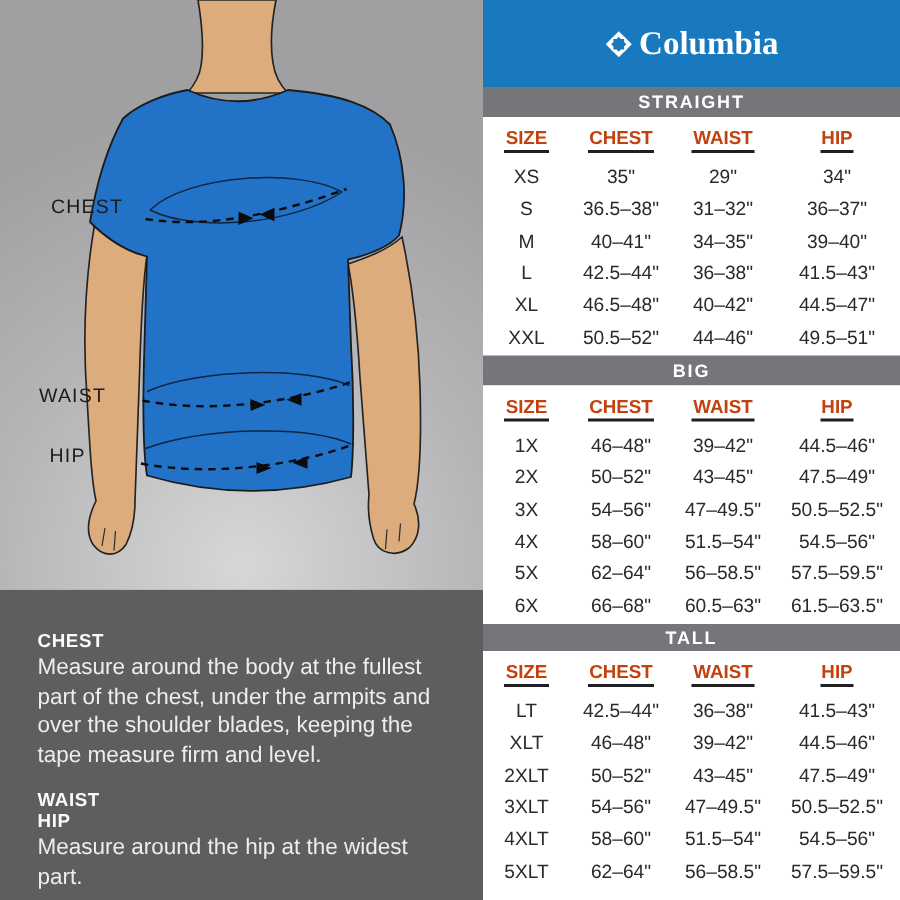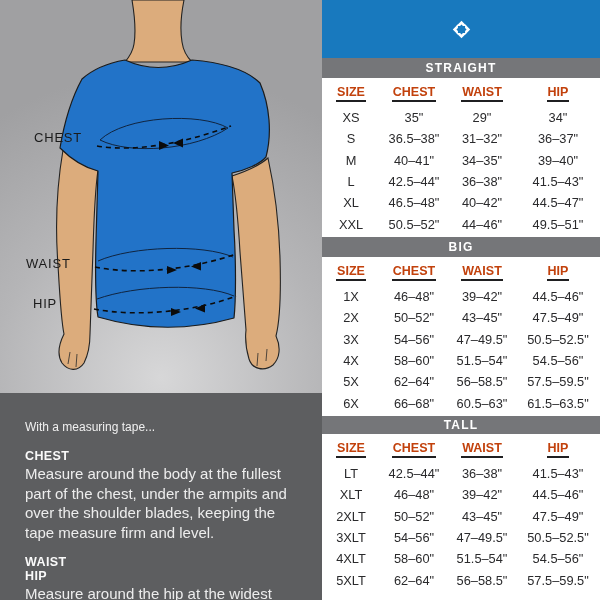--- a/index.html
+++ b/index.html
@@ -100,21 +100,20 @@
           <path d="M257,366 L258,353"></path>
             <path d="M266,361 L267,349"></path>
         </g>
       </svg>
       <span class="fig-label" style="left:34px;top:130px">CHEST</span>
       <span class="fig-label" style="left:26px;top:256px">WAIST</span>
       <span class="fig-label" style="left:33px;top:296px">HIP</span>
     </div>
 
     <div class="instructions">
-      <p class="intro">With a measuring tape...</p>
       <div class="instr-item">
         <h4>CHEST</h4>
         <p>Measure around the body at the fullest part of the chest, under the armpits and over the shoulder blades, keeping the tape measure firm and level.</p>
       </div>
       <div class="instr-item">
         <h4>WAIST</h4>
       </div>
       <div class="instr-item">
         <h4>HIP</h4>
         <p>Measure around the hip at the widest part.</p>
@@ -125,20 +124,21 @@
   <div class="right-col">
 
     <header class="brand-header">
       <div class="logo-row">
         <svg width="19" height="19" viewBox="0 0 24 24" fill="#fff">
           <path d="M12 1 L18.5 7.5 L13.8 7.5 L12 5.6 L10.2 7.5 L5.5 7.5 Z"></path>
           <path d="M12 23 L5.5 16.5 L10.2 16.5 L12 18.4 L13.8 16.5 L18.5 16.5 Z"></path>
           <path d="M1 12 L7.5 5.5 L7.5 10.2 L5.6 12 L7.5 13.8 L7.5 18.5 Z"></path>
           <path d="M23 12 L16.5 18.5 L16.5 13.8 L18.4 12 L16.5 10.2 L16.5 5.5 Z"></path>
         </svg>
+        <span class="logo-text">Columbia</span>
       </div>
     </header>
 
     <section class="size-section straight">
       <div class="bar">STRAIGHT</div>
       <div class="t-head">
           <div class="th">
             <span>SIZE</span>
           </div>
           <div class="th">

